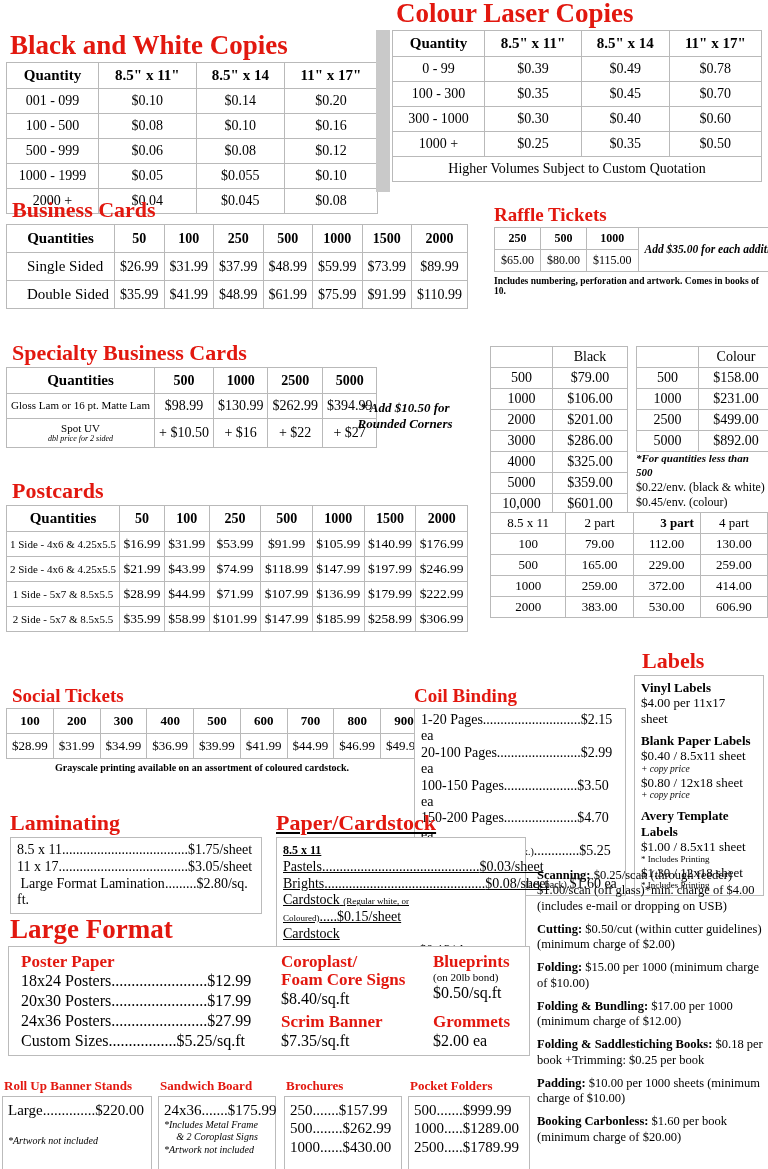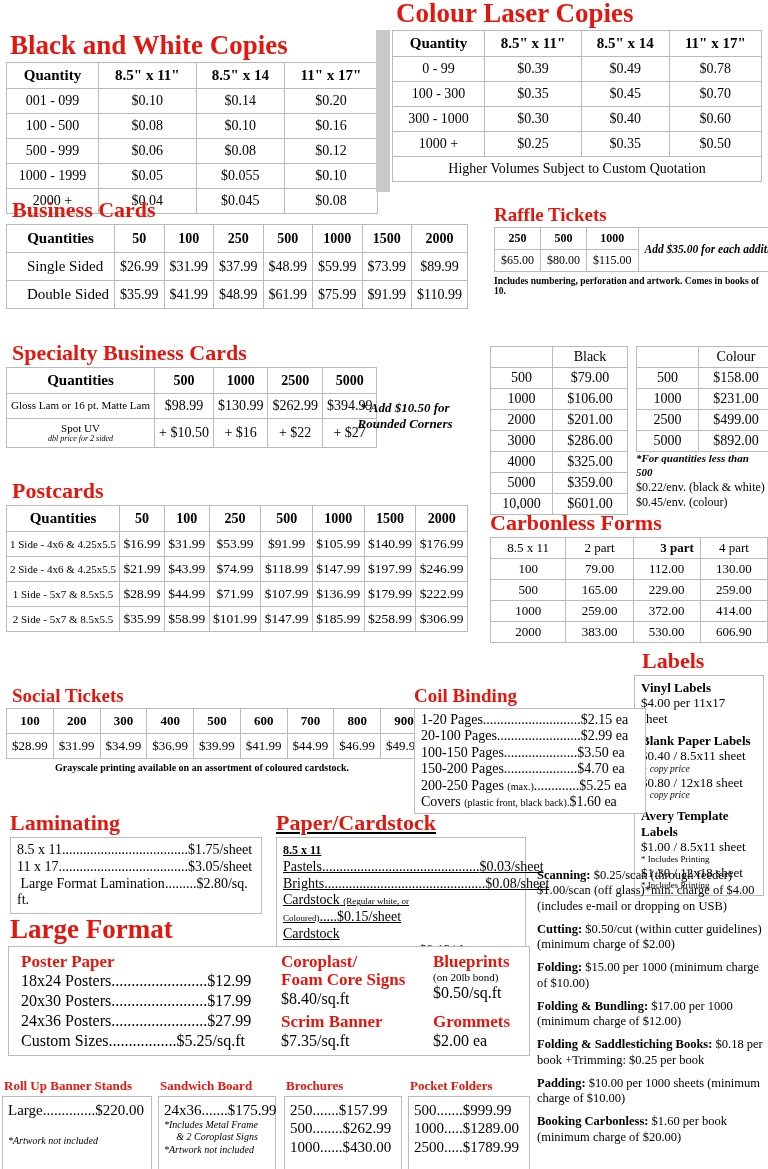--- a/index.html
+++ b/index.html
@@ -471,21 +471,20 @@
     </table>
 
     <div style="position:absolute; left:146px; top:142px; width:132px; line-height:1.25;">
       <div style="font-size:11px; font-weight:bold; font-style:italic;">*For quantities less than 500</div>
       <div style="font-size:12px;">$0.22/env. (black &amp; white)</div>
       <div style="font-size:12px;">$0.45/env. (colour)</div>
     </div>
   </div>
 
   <div class="blk" style="left:490px; top:512px; width:278px;">
-    <h2 class="hd hd-lg" style="margin-left:0;">Carbonless Forms</h2>
     <table class="grid outer" id="cf-table">
       <tbody>
         <tr>
           <td style="font-weight:normal;">8.5 x 11</td>
           <td style="font-weight:normal;">2 part</td>
           <td style="font-weight:bold;text-align:right;">3 part</td>
           <td style="font-weight:normal;">4 part</td>
         </tr>
         <tr>
           <td>100</td>
@@ -529,21 +528,21 @@
       <div class="tiny">+ copy price</div>
       <div class="gap"></div>
       <b>Avery Template Labels</b>
       <div>$1.00 / 8.5x11 sheet</div>
       <div class="tiny2">* Includes Printing</div>
       <div>$1.30 / 12x18 sheet</div>
       <div class="tiny2">* Includes Printing</div>
     </div>
   </div>
 
-  <div class="blk" style="left:414px; top:686px; width:232px;">
+  <div class="blk" style="left:414px; top:686px; width:212px;">
     <h2 class="hd hd-md" style="margin-left:0;">Coil Binding</h2>
     <div class="boxed" id="coil-box">
       <div><span>1-20 Pages</span><span>............................</span><span>$2.15 ea</span></div>
       <div><span>20-100 Pages</span><span>........................</span><span>$2.99 ea</span></div>
       <div><span>100-150 Pages</span><span>.....................</span><span>$3.50 ea</span></div>
       <div><span>150-200 Pages</span><span>.....................</span><span>$4.70 ea</span></div>
       <div><span>200-250 Pages</span> <span class="sm">(max.)</span><span>.............</span><span>$5.25 ea</span></div>
       <div><span>Covers</span> <span class="sm">(plastic front, black back).</span><span>$1.60 ea</span></div>
     </div>
   </div>

